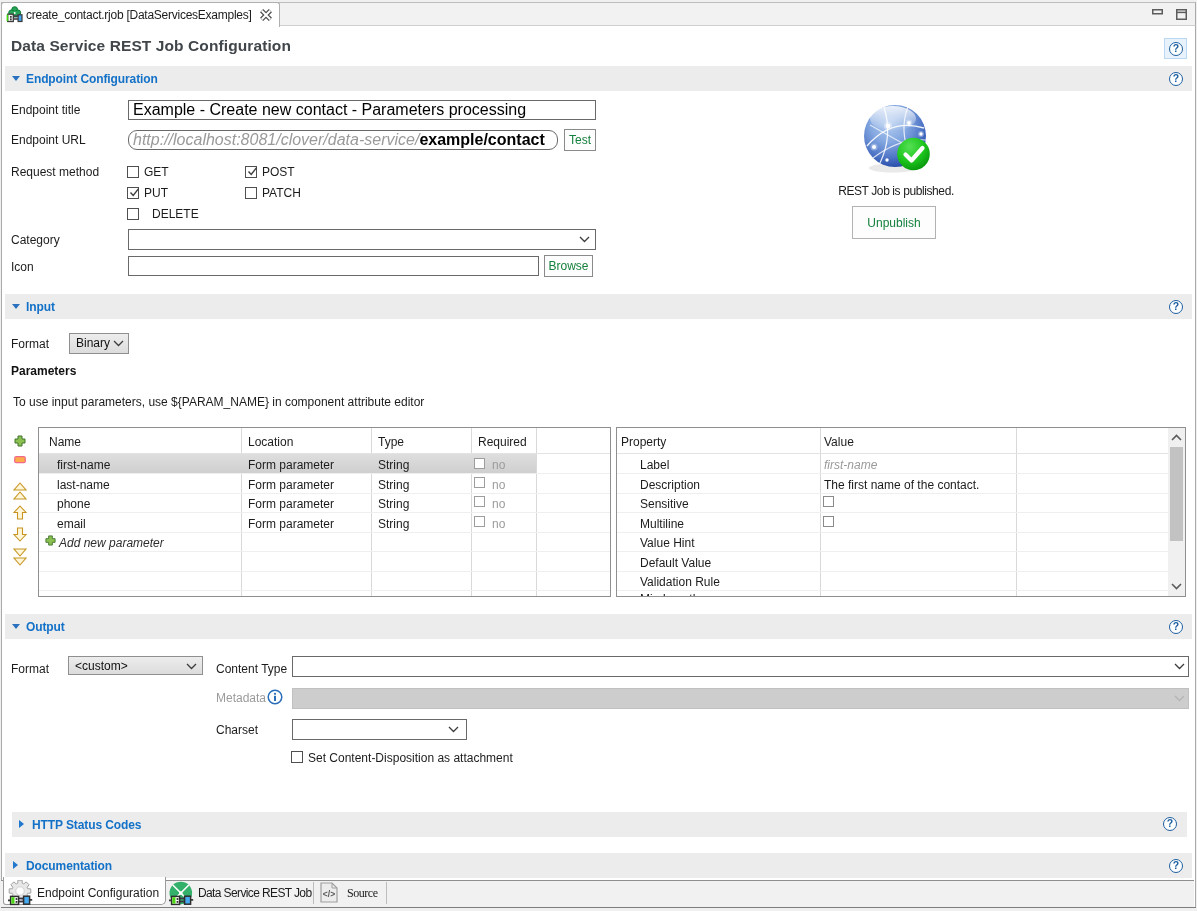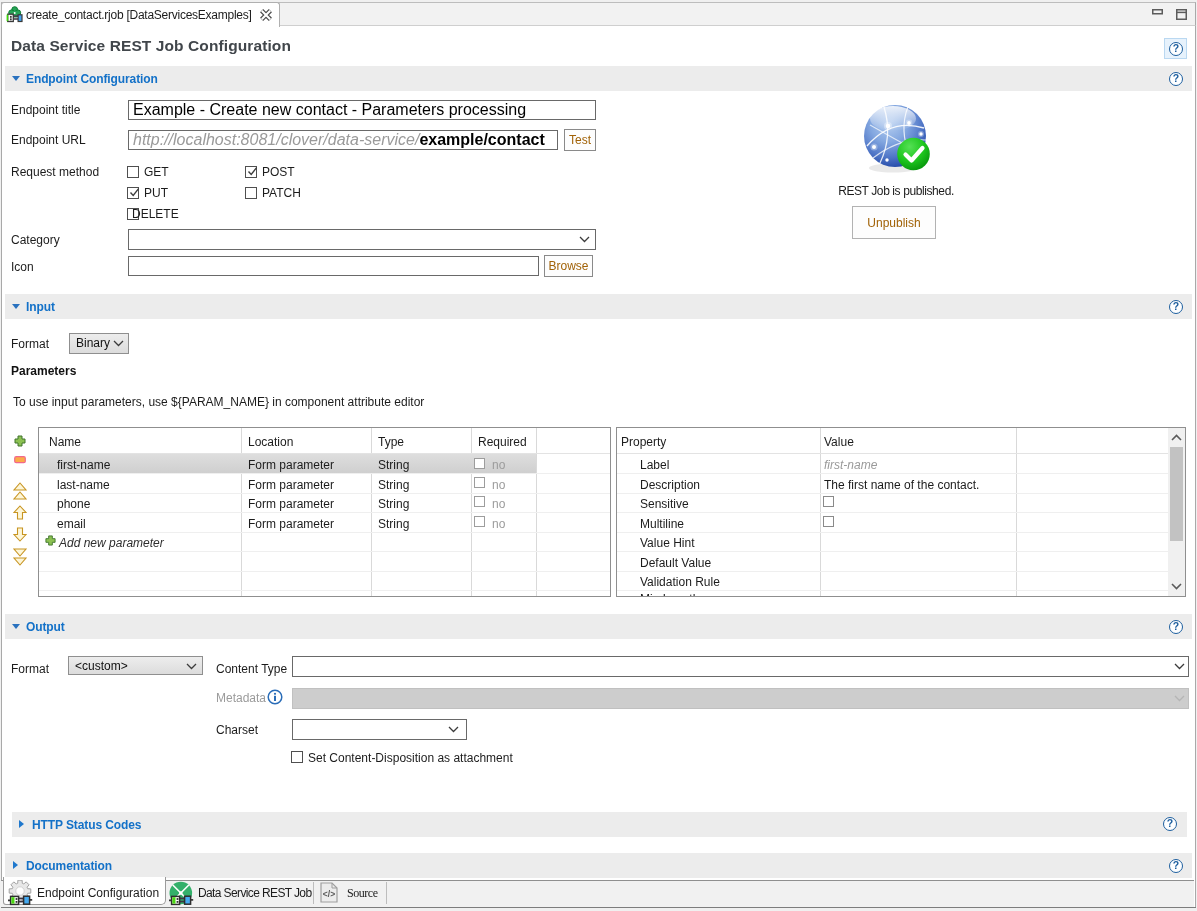--- a/index.html
+++ b/index.html
@@ -3,21 +3,21 @@
 <meta charset="utf-8">
 <style>
   * { margin:0; padding:0; box-sizing:border-box; }
   html,body { width:1197px; height:911px; overflow:hidden; }
   body { font-family:"Liberation Sans", sans-serif; background:#f0f0f0; position:relative; }
   .abs { position:absolute; }
   .lbl { position:absolute; font-size:12px; color:#1c1c1c; white-space:nowrap; }
   .band { position:absolute; background:#ececec; height:25px; }
   .bandtxt { position:absolute; font-size:12px; font-weight:bold; color:#1371c8; white-space:nowrap; letter-spacing:-0.1px; }
   .inp { position:absolute; background:#fff; border:1px solid #696969; font-size:16px; color:#000; }
-  .btn { position:absolute; background:#fdfdfd; border:1px solid #8a8a8a; font-size:12px; color:#a16207; display:flex; align-items:center; justify-content:center; }
+  .btn { position:absolute; background:#fdfdfd; border:1px solid #8a8a8a; font-size:12px; color:#15803d; display:flex; align-items:center; justify-content:center; }
   .cb { position:absolute; width:12px; height:12px; background:#fff; border:1px solid #4f4f4f; }
   .cbg { position:absolute; width:11px; height:11px; background:#fff; border:1px solid #9d9d9d; }
   .vline { position:absolute; width:1px; }
   .hline { position:absolute; height:1px; }
   .help { width:14px; height:14px; border:1.6px solid #1d5f9f; border-radius:50%; color:#1d5f9f; font-size:10.5px; font-weight:bold; text-align:center; line-height:11px; background:#fdfeff; }
   .help::before { content:"?"; }
   .tw-open { width:0; height:0; border-left:4px solid transparent; border-right:4px solid transparent; border-top:5.5px solid #2a72bf; }
   .tw-closed { width:0; height:0; border-top:4px solid transparent; border-bottom:4px solid transparent; border-left:5.5px solid #1f78cd; }
 </style>
 </head>
@@ -83,34 +83,34 @@
 <div class="abs help" style="left:1169px; top:72px;"></div>
 <div class="abs help" style="left:1169px; top:300px;"></div>
 <div class="abs help" style="left:1169px; top:620px;"></div>
 <div class="abs help" style="left:1163px; top:817px;"></div>
 <div class="abs help" style="left:1169px; top:859px;"></div>
 
 <div class="lbl" style="left:11px; top:103px;">Endpoint title</div>
 <div class="inp" style="left:128px; top:100px; width:468px; height:20px; line-height:18px; padding-left:4px;">Example - Create new contact - Parameters processing</div>
 
 <div class="lbl" style="left:11px; top:133px;">Endpoint URL</div>
-<div class="inp" style="left:128px; top:130px; width:430px; height:20px; line-height:18px; padding-left:4px;"><span style="color:#9a9a9a; font-style:italic;">http://localhost:8081/clover/data-service/</span><span style="font-weight:bold;">example/contact</span></div>
+<div class="inp" style="left:128px; top:130px; width:430px; height:20px; line-height:18px; padding-left:4px;border-radius:9px;"><span style="color:#9a9a9a; font-style:italic;">http://localhost:8081/clover/data-service/</span><span style="font-weight:bold;">example/contact</span></div>
 <div class="btn" style="left:564px; top:129px; width:32px; height:22px;">Test</div>
 
 <div class="lbl" style="left:11px; top:165px;">Request method</div>
 <div class="cb" style="left:127px; top:166px;"></div>
 <div class="lbl" style="left:144px; top:165px;">GET</div>
 <div class="cb" style="left:245px; top:166px;"></div>
 <div class="lbl" style="left:262px; top:165px;">POST</div>
 <div class="cb" style="left:127px; top:187px;"></div>
 <div class="lbl" style="left:144px; top:186px;">PUT</div>
 <div class="cb" style="left:245px; top:187px;"></div>
 <div class="lbl" style="left:262px; top:186px;">PATCH</div>
 <div class="cb" style="left:127px; top:208px;"></div>
-<div class="lbl" style="left:132px; top:207px;">DELETE</div>
+<div class="lbl" style="left:152px; top:207px;">DELETE</div>
 <svg class="abs" style="left:246px; top:165px;" width="13" height="13" viewBox="0 0 13 13">
     <path d="M2.5 6.5 L5.2 9.4 L10.6 2.6" stroke="#3d3d3d" stroke-width="1.4" fill="none"></path>
   </svg>
 <svg class="abs" style="left:128px; top:186px;" width="13" height="13" viewBox="0 0 13 13">
     <path d="M2.5 6.5 L5.2 9.4 L10.6 2.6" stroke="#3d3d3d" stroke-width="1.4" fill="none"></path>
   </svg>
 
 <div class="lbl" style="left:11px; top:233px;">Category</div>
 <div class="inp" style="left:128px; top:229px; width:468px; height:21px;"></div>
 <svg class="abs" style="left:579px; top:236px;" width="11" height="7" viewBox="0 0 11 7">

